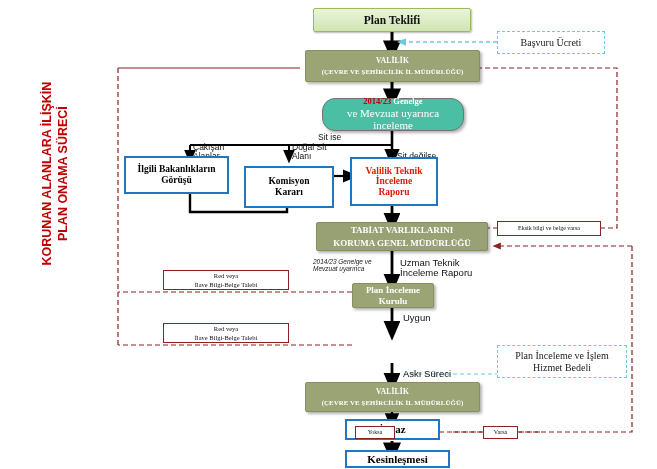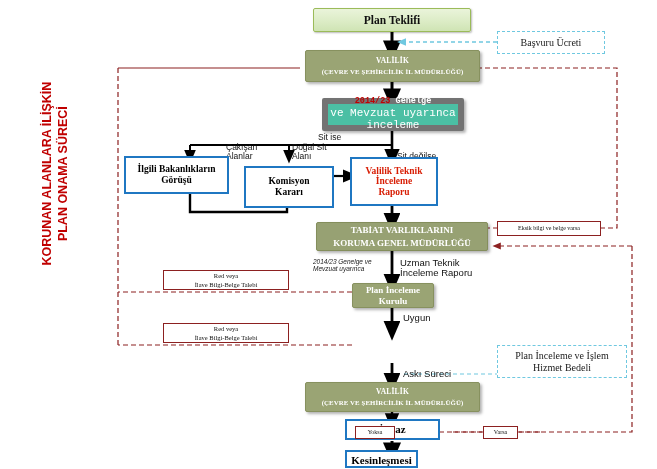--- a/index.html
+++ b/index.html
@@ -36,23 +36,23 @@
 
   .box-olive3{
     background:#9aa474;border:1px solid #87915f;border-radius:2px;
     box-shadow:2px 2px 3px rgba(0,0,0,.3);
     color:#ffffff;font-family:"Liberation Serif", serif;font-weight:bold;font-size:9px;
   }
   .box-olive3 .l2{margin-top:1px;}
 
   
   .box-teal{
-    background:#4bbfa4;border:6px solid #737373;border-radius:2px;
-    box-shadow:2px 2px 3px rgba(0,0,0,.3);
-    color:#ffffff;font-family:Liberation Mono, monospace;font-size:9px;
+    background:#4bbfa4;border:1px solid #737373;border-radius:13px;
+    box-shadow:2px 2px 3px rgba(0,0,0,.3);
+    color:#ffffff;font-family:Liberation Serif, serif;font-size:9px;
   }
   .box-teal .t1{font-weight:bold;font-size:8.5px;}
   .box-teal .t1 em{color:#c00000;font-style:normal;font-weight:bold;}
   .box-teal .t2,.box-teal .t3{font-size:11px;}
 
   
   .box-blueoutline{
     background:#ffffff;border:2px solid #1f77c2;
     font-family:"Liberation Serif", serif;font-weight:bold;font-size:9.5px;color:#000;
   }
@@ -192,21 +192,21 @@
 
   <div class="node box-teal" style="left:322px;top:98px;width:142px;height:33px;">
     <span class="t1"><em>2014/23</em> <span>Genelge</span></span>
     <span class="t2">ve Mevzuat uyarınca</span>
     <span class="t3">inceleme</span>
   </div>
 
   <div class="lbl" style="left:318px;top:133px;">Sit ise</div>
   <div class="lbl" style="left:397px;top:152px;">Sit değilse</div>
 
-  <div class="lbl" style="left:193px;top:143px;margin-left:33px;">
+  <div class="lbl" style="left:193px;top:143px;">
     <div>Çakışan</div>
     <div>Alanlar</div>
   </div>
   <div class="lbl" style="left:292px;top:143px;">
     <div>Doğal Sit</div>
     <div>Alanı</div>
   </div>
 
   <div class="node box-blueoutline" style="left:124px;top:156px;width:105px;height:38px;">
     <span>İlgili Bakanlıkların</span>
@@ -277,17 +277,17 @@
   </div>
 
   <div class="node box-redsolid" style="left:355px;top:426px;width:40px;height:13px;">
     <span>Yoksa</span>
   </div>
 
   <div class="node box-redsolid" style="left:483px;top:426px;width:35px;height:13px;">
     <span>Varsa</span>
   </div>
 
-  <div class="node box-blueoutline" style="left:345px;top:450px;width:73px;height:18px;font-size:11px;justify-content:flex-end;">
+  <div class="node box-blueoutline" style="left:345px;top:450px;width:105px;height:18px;font-size:11px;">
     <span>Kesinleşmesi</span>
   </div>
 
 </div>
 
 </body></html>

